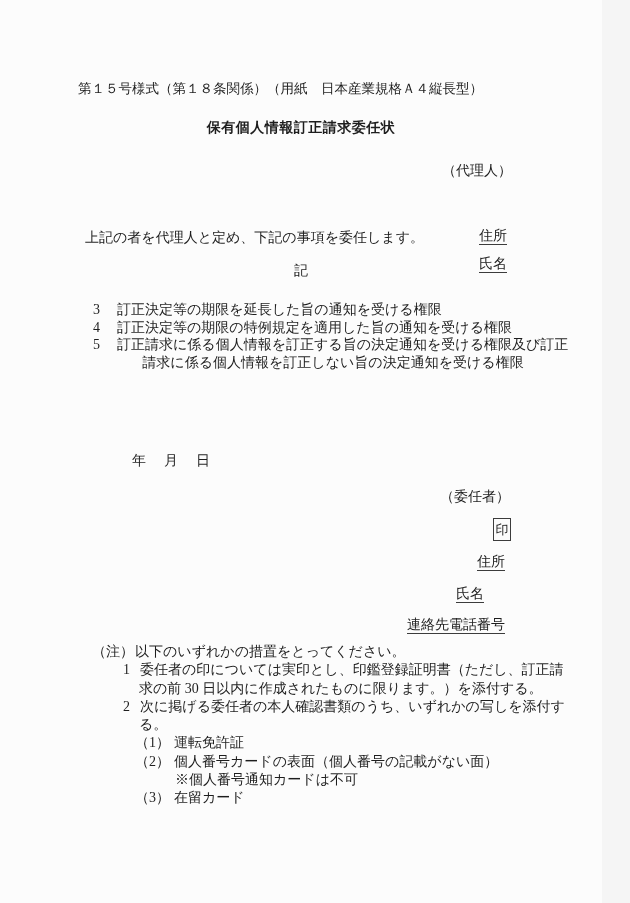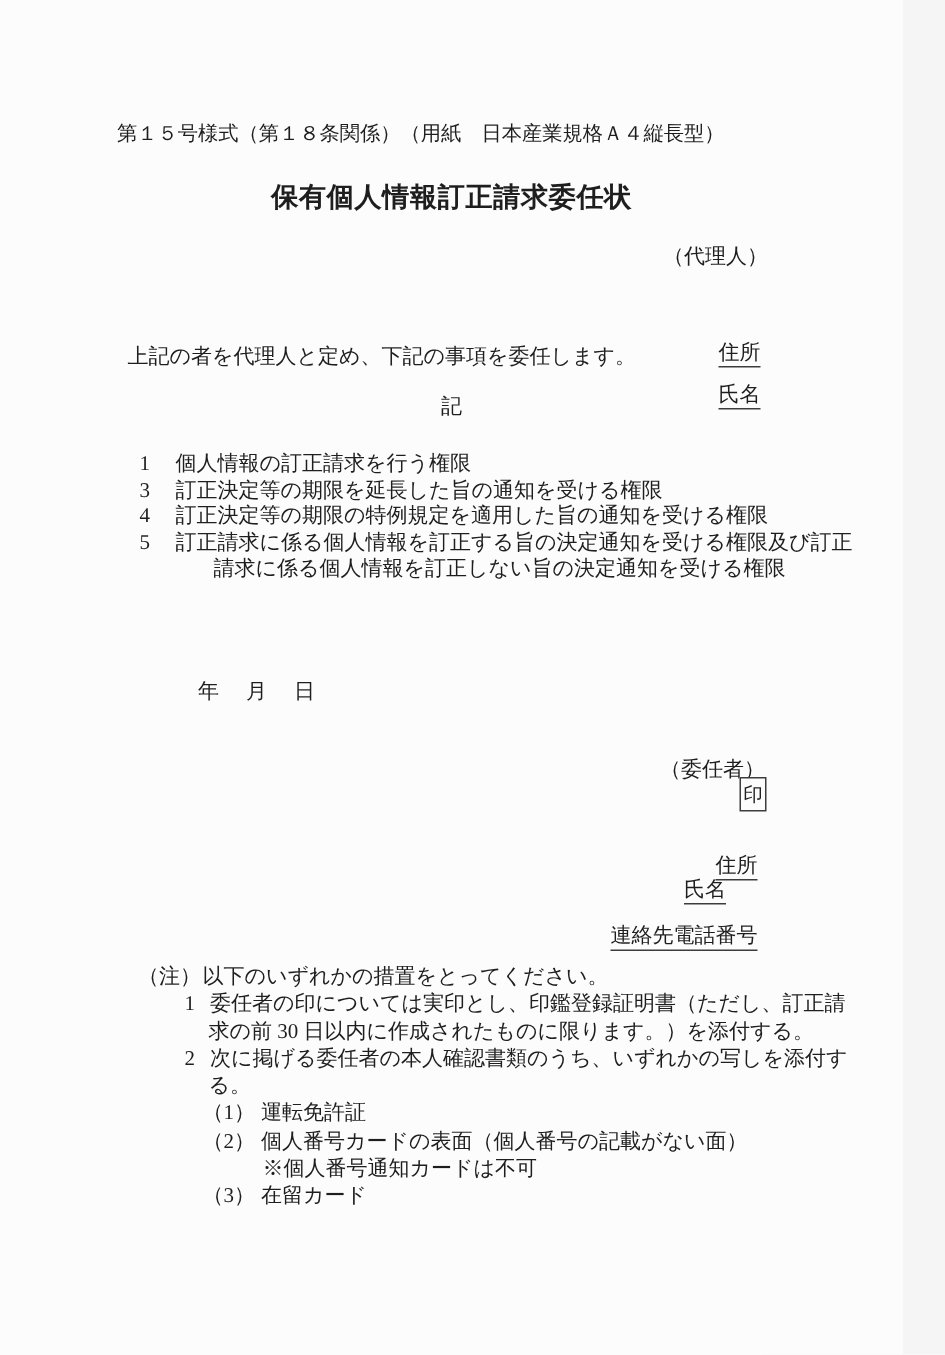--- a/index.html
+++ b/index.html
@@ -13,41 +13,41 @@
     width: 602px; height: 903px;
     background: #fcfcfc;
     color: #1e1e1e;
     font-size: 14px;
     overflow: hidden;
   }
   .abs { position: absolute; }
   .header-line { left: 78px; top: 80px; font-size: 13.5px; white-space: nowrap; }
   .doc-title {
     left: 0; right: 0; top: 119px;
-    text-align: center; font-weight: bold; font-size: 18px;
+    text-align: center; font-weight: bold; font-size: 14px;
     letter-spacing: 0.5px;
   }
   .field-row { display: flex; align-items: flex-end; height: 17px; flex-direction: column; }
   .field-label { display: inline-block; width: 65px; flex: 0 0 65px; white-space: nowrap; }
   .field-line {
     flex: 1 1 auto;
     border-bottom: 1px solid #3c3c3c;
     height: 17px; line-height: 17px;
     white-space: nowrap;
   }
   .agent-address { left: 93px; top: 162px; width: 414px; }
   .agent-name    { left: 93px; top: 190px; width: 414px; }
   .delegation-sentence { left: 85px; top: 229px; white-space: nowrap; }
   .ki-heading { left: 0; right: 0; top: 262px; text-align: center; }
   .rights-list { left: 93px; top: 301px; width: 470px; line-height: 17.6px; }
   .rights-row { white-space: nowrap; }
   .rights-num { display: inline-block; width: 24px; }
   .rights-wrap { padding-left: 10px; text-align: center; }
   .date-line { left: 132px; top: 452px; letter-spacing: 2px; white-space: nowrap; }
-  .delegator-address { left: 93px; top: 504px; width: 412px; }
+  .delegator-address { left: 93px; top: 488px; width: 412px; }
   .delegator-name    { left: 93px; top: 520px; width: 391px; }
   .delegator-phone   { left: 93px; top: 551px; width: 412px; }
   .seal-box {
     left: 493px; top: 518px;
     width: 16px; height: 21px;
     border: 1px solid #3c3c3c;
     display: flex; align-items: center; justify-content: center;
     font-size: 13px; background: #fcfcfc;
   }
   .notes { left: 92px; top: 608px; width: 470px; line-height: 18.3px; margin-top: 35px; }
@@ -76,23 +76,20 @@
   <div class="abs agent-name field-row">
     <span class="field-label"></span>
     <span class="field-line"><span>氏名</span><span></span></span>
   </div>
 
   <div class="abs delegation-sentence">上記の者を代理人と定め、下記の事項を委任します。</div>
 
   <div class="abs ki-heading">記</div>
 
   <div class="abs rights-list">
-    <div class="rights-row">
-      <span class="rights-num">1</span><span>個人情報の訂正請求を行う権限</span>
-    </div>
     <div class="rights-row">
       <span class="rights-num">3</span><span>訂正決定等の期限を延長した旨の通知を受ける権限</span>
     </div>
     <div class="rights-row">
       <span class="rights-num">4</span><span>訂正決定等の期限の特例規定を適用した旨の通知を受ける権限</span>
     </div>
     <div class="rights-row">
       <span class="rights-num">5</span><span>訂正請求に係る個人情報を訂正する旨の決定通知を受ける権限及び訂正</span>
     </div>
     <div class="rights-row rights-wrap">請求に係る個人情報を訂正しない旨の決定通知を受ける権限</div>

